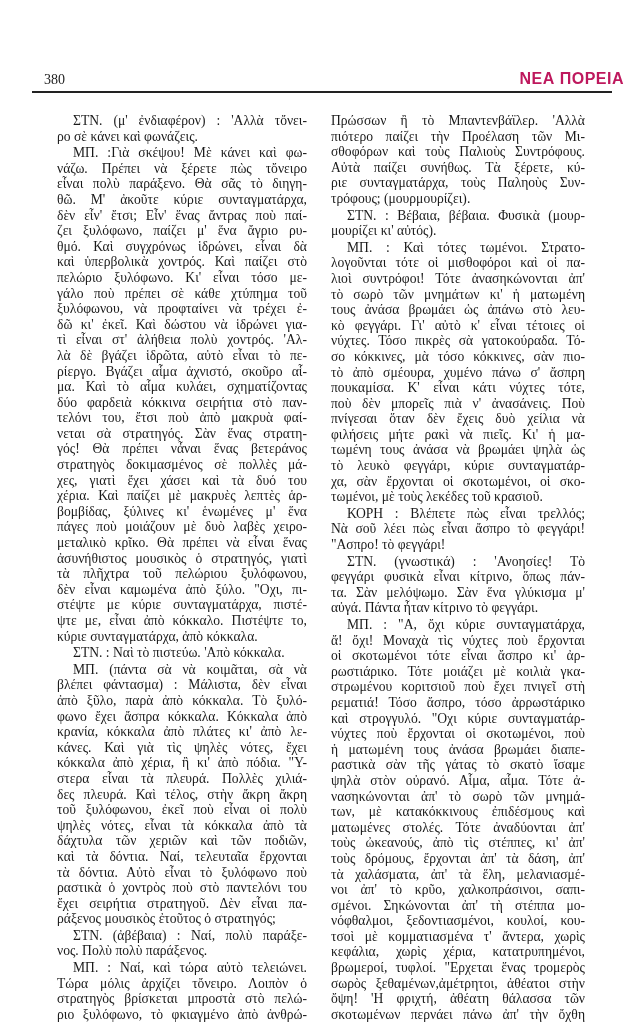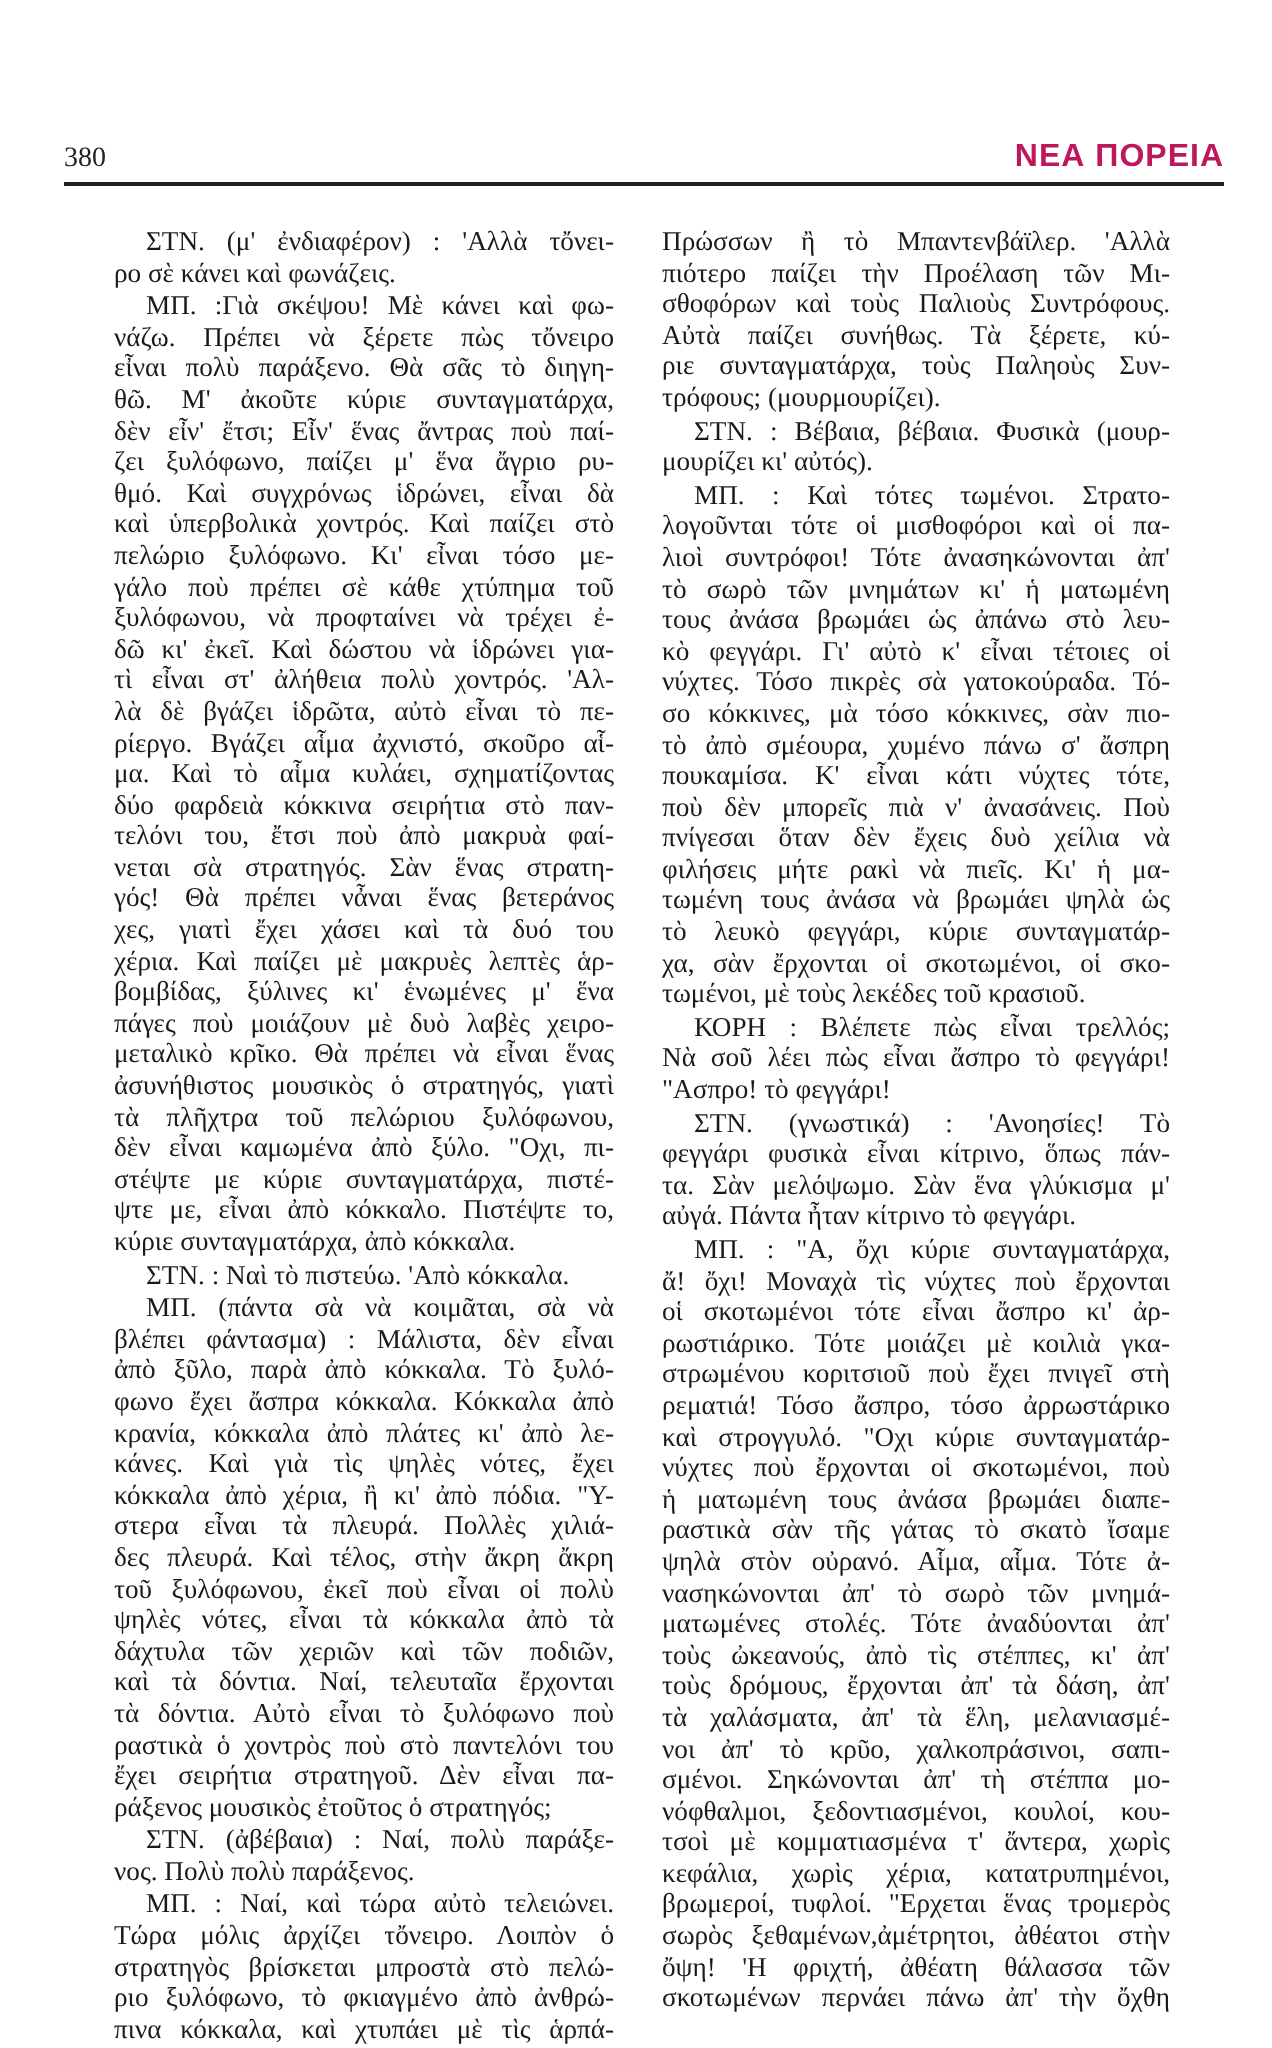--- a/index.html
+++ b/index.html
@@ -2,21 +2,21 @@
 <html><head>
 <meta charset="utf-8">
 <style>
   html, body { margin: 0; padding: 0; background: #ffffff; }
   body {
     width: 636px; height: 1024px; position: relative; overflow: hidden;
     font-family: "DejaVu Serif", "Liberation Serif", serif;
     color: #1a1a1a;
   }
   .page-header {
-    position: absolute; left: 32px; top: 64px; width: 580px; height: 24px;
+    position: absolute; left: 44px; top: 64px; width: 580px; height: 24px;
   }
   .page-number {
     position: absolute; left: 0; top: 8px;
     font-family: "Liberation Serif", serif; font-size: 14px; color: #222;
   }
   .journal-title {
     position: absolute; right: 0; top: 6px;
     font-family: "Liberation Sans", sans-serif; font-weight: bold;
     font-size: 16px; letter-spacing: 0.5px; color: #be185d;
   }
@@ -65,20 +65,21 @@
     <span class="line">ξυλόφωνου, νὰ προφταίνει νὰ τρέχει ἐ-</span>
     <span class="line">δῶ κι' ἐκεῖ. Καὶ δώστου νὰ ἱδρώνει για-</span>
     <span class="line">τὶ εἶναι στ' ἀλήθεια πολὺ χοντρός. 'Αλ-</span>
     <span class="line">λὰ δὲ βγάζει ἱδρῶτα, αὐτὸ εἶναι τὸ πε-</span>
     <span class="line">ρίεργο. Βγάζει αἷμα ἀχνιστό, σκοῦρο αἷ-</span>
     <span class="line">μα. Καὶ τὸ αἷμα κυλάει, σχηματίζοντας</span>
     <span class="line">δύο φαρδειὰ κόκκινα σειρήτια στὸ παν-</span>
     <span class="line">τελόνι του, ἔτσι ποὺ ἀπὸ μακρυὰ φαί-</span>
     <span class="line">νεται σὰ στρατηγός. Σὰν ἕνας στρατη-</span>
     <span class="line">γός! Θὰ πρέπει νἆναι ἕνας βετεράνος</span>
+    <span class="line">στρατηγὸς δοκιμασμένος σὲ πολλὲς μά-</span>
     <span class="line">χες, γιατὶ ἔχει χάσει καὶ τὰ δυό του</span>
     <span class="line">χέρια. Καὶ παίζει μὲ μακρυὲς λεπτὲς ἁρ-</span>
     <span class="line">βομβίδας, ξύλινες κι' ἑνωμένες μ' ἕνα</span>
     <span class="line">πάγες ποὺ μοιάζουν μὲ δυὸ λαβὲς χειρο-</span>
     <span class="line">μεταλικὸ κρῖκο. Θὰ πρέπει νὰ εἶναι ἕνας</span>
     <span class="line">ἀσυνήθιστος μουσικὸς ὁ στρατηγός, γιατὶ</span>
     <span class="line">τὰ πλῆχτρα τοῦ πελώριου ξυλόφωνου,</span>
     <span class="line">δὲν εἶναι καμωμένα ἀπὸ ξύλο. "Οχι, πι-</span>
     <span class="line">στέψτε με κύριε συνταγματάρχα, πιστέ-</span>
     <span class="line">ψτε με, εἶναι ἀπὸ κόκκαλο. Πιστέψτε το,</span>
@@ -156,20 +157,21 @@
     <span class="line">οἱ σκοτωμένοι τότε εἶναι ἄσπρο κι' ἀρ-</span>
     <span class="line">ρωστιάρικο. Τότε μοιάζει μὲ κοιλιὰ γκα-</span>
     <span class="line">στρωμένου κοριτσιοῦ ποὺ ἔχει πνιγεῖ στὴ</span>
     <span class="line">ρεματιά! Τόσο ἄσπρο, τόσο ἀρρωστάρικο</span>
     <span class="line">καὶ στρογγυλό. "Οχι κύριε συνταγματάρ-</span>
     <span class="line">νύχτες ποὺ ἔρχονται οἱ σκοτωμένοι, ποὺ</span>
     <span class="line">ἡ ματωμένη τους ἀνάσα βρωμάει διαπε-</span>
     <span class="line">ραστικὰ σὰν τῆς γάτας τὸ σκατὸ ἴσαμε</span>
     <span class="line">ψηλὰ στὸν οὐρανό. Αἷμα, αἷμα. Τότε ἀ-</span>
     <span class="line">νασηκώνονται ἀπ' τὸ σωρὸ τῶν μνημά-</span>
+    <span class="line">των, μὲ κατακόκκινους ἐπιδέσμους καὶ</span>
     <span class="line">ματωμένες στολές. Τότε ἀναδύονται ἀπ'</span>
     <span class="line">τοὺς ὠκεανούς, ἀπὸ τὶς στέππες, κι' ἀπ'</span>
     <span class="line">τοὺς δρόμους, ἔρχονται ἀπ' τὰ δάση, ἀπ'</span>
     <span class="line">τὰ χαλάσματα, ἀπ' τὰ ἕλη, μελανιασμέ-</span>
     <span class="line">νοι ἀπ' τὸ κρῦο, χαλκοπράσινοι, σαπι-</span>
     <span class="line">σμένοι. Σηκώνονται ἀπ' τὴ στέππα μο-</span>
     <span class="line">νόφθαλμοι, ξεδοντιασμένοι, κουλοί, κου-</span>
     <span class="line">τσοὶ μὲ κομματιασμένα τ' ἄντερα, χωρὶς</span>
     <span class="line">κεφάλια, χωρὶς χέρια, κατατρυπημένοι,</span>
     <span class="line">βρωμεροί, τυφλοί. "Ερχεται ἕνας τρομερὸς</span>

